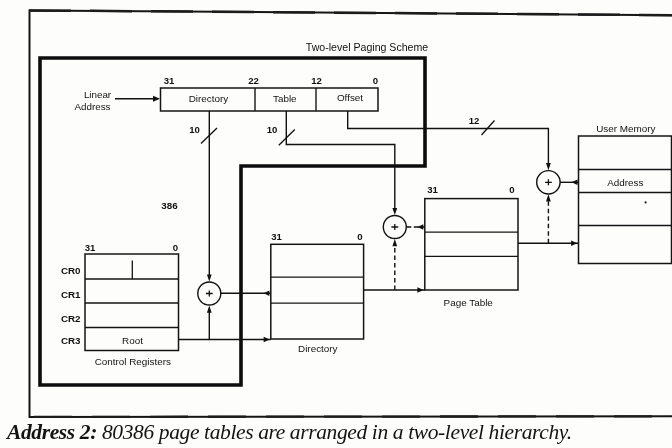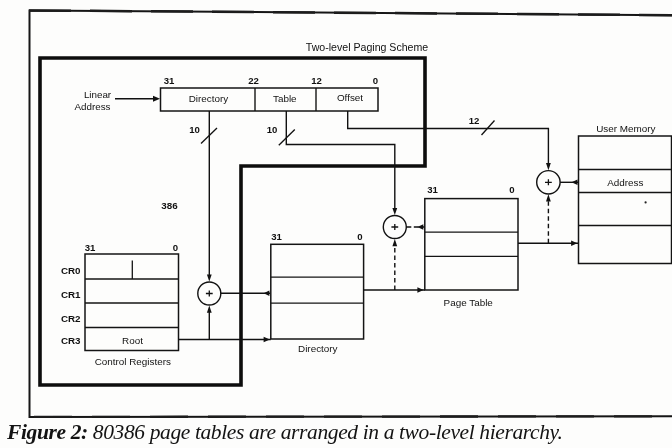--- a/index.html
+++ b/index.html
@@ -185,14 +185,14 @@
 
   <line x1="558.5" y1="225.5" x2="651.5" y2="225.5" stroke="#141414" stroke-width="1.3"></line>
 
   <text x="605.8" y="131.5" font-size="9.9" text-anchor="middle">User Memory</text>
 
   <text x="605.3" y="186.3" font-size="9.9" text-anchor="middle">Address</text>
 
   <circle cx="625.6" cy="202.4" r="1.1" fill="#222"></circle>
 </svg>
 
-<div class="cap"><b>Figure 2:</b> 80386 page tables are arranged in a two-level hierarchy.</div>
+<div class="cap"><b>Address 2:</b> 80386 page tables are arranged in a two-level hierarchy.</div>
 </div>
 
 </body></html>

